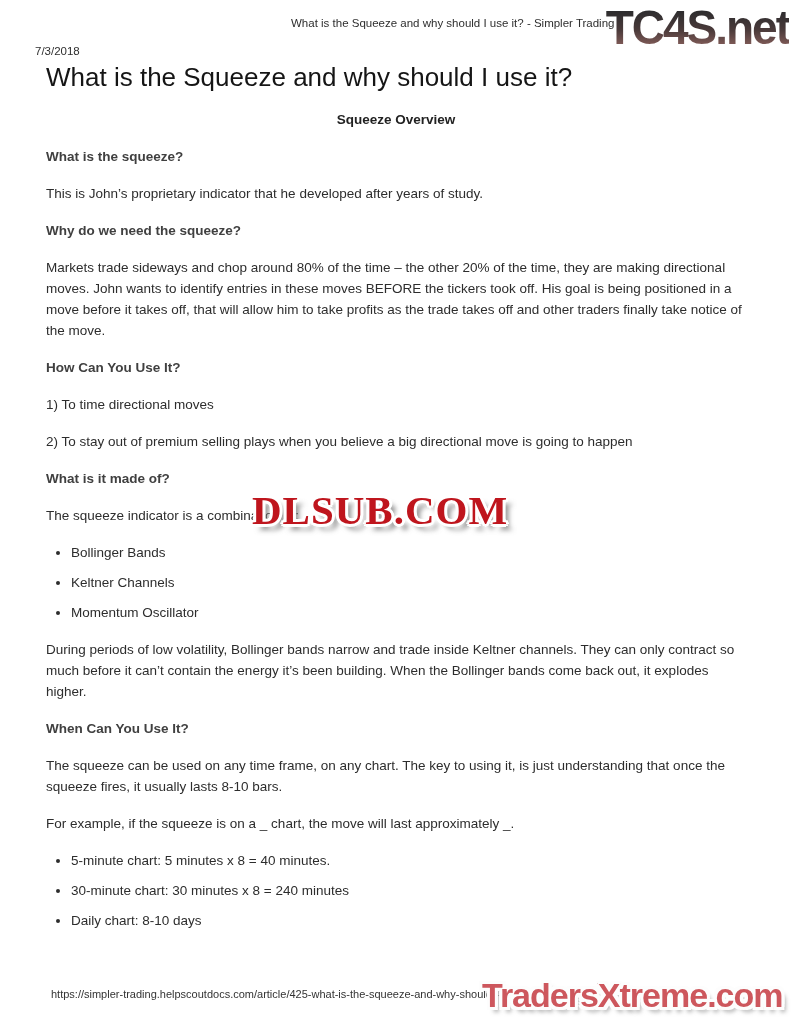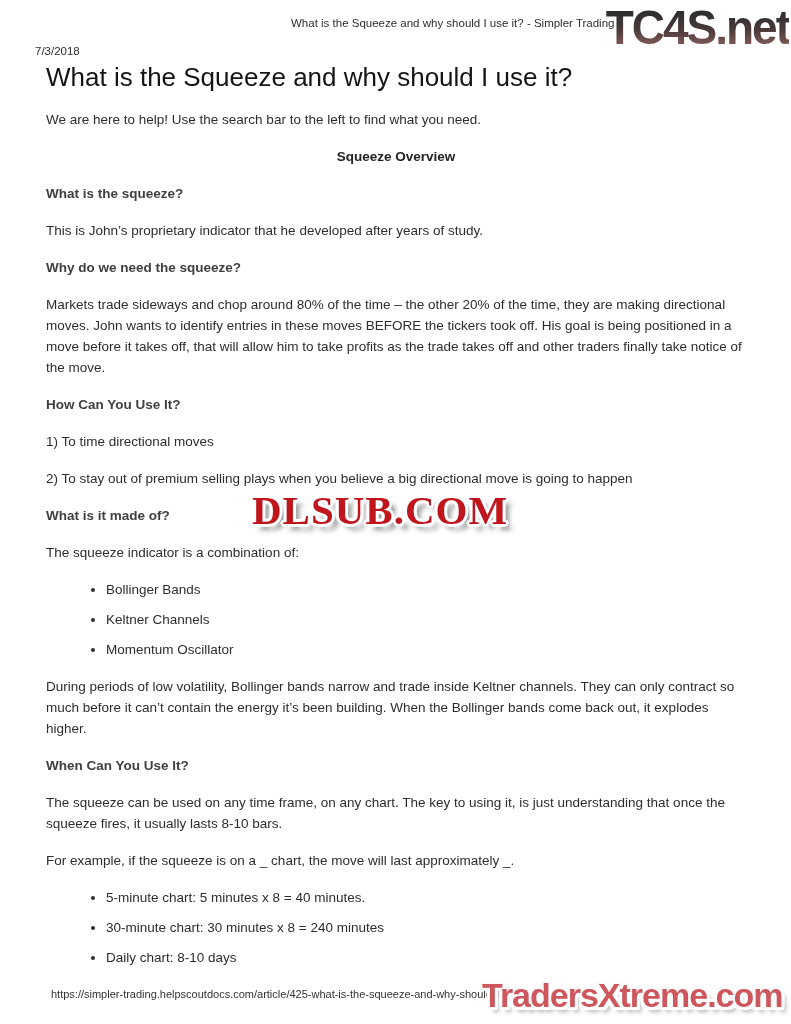--- a/index.html
+++ b/index.html
@@ -118,37 +118,36 @@
   }
   .overview {
     text-align: center;
     font-weight: 700;
     color: #222222;
   }
   .content ul {
     margin: 4px 0 16px 0;
     padding-left: 25px;
   }
-  .content li { margin-bottom: 9px; margin-left: 35px; }
+  .content li { margin-bottom: 9px; }
   .content li:last-child { margin-bottom: 0; }
 </style>
 </head>
 <body>
 
 <div class="page">
 
   <span class="print-date">7/3/2018</span>
   <span class="print-doc-title">What is the Squeeze and why should I use it? - Simpler Trading</span>
 
   <div class="wm wm-tc4s">TC4S.net</div>
 
   <main class="content">
     <h1>What is the Squeeze and why should I use it?</h1>
 
-    <p>We are here to help! Use the search bar to the left to find what you need.</p>
 
     <p class="overview">Squeeze Overview</p>
 
     <h3>What is the squeeze?</h3>
     <p>This is John’s proprietary indicator that he developed after years of study.</p>
 
     <h3>Why do we need the squeeze?</h3>
     <p>Markets trade sideways and chop around 80% of the time – the other 20% of the time, they are making directional moves. John wants to identify entries in these moves BEFORE the tickers took off. His goal is being positioned in a move before it takes off, that will allow him to take profits as the trade takes off and other traders finally take notice of the move.</p>
 
     <h3>How Can You Use It?</h3>

